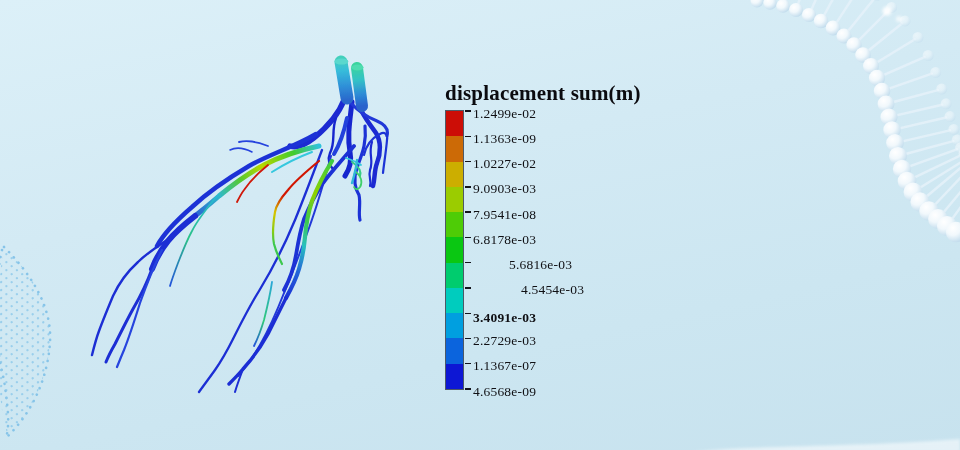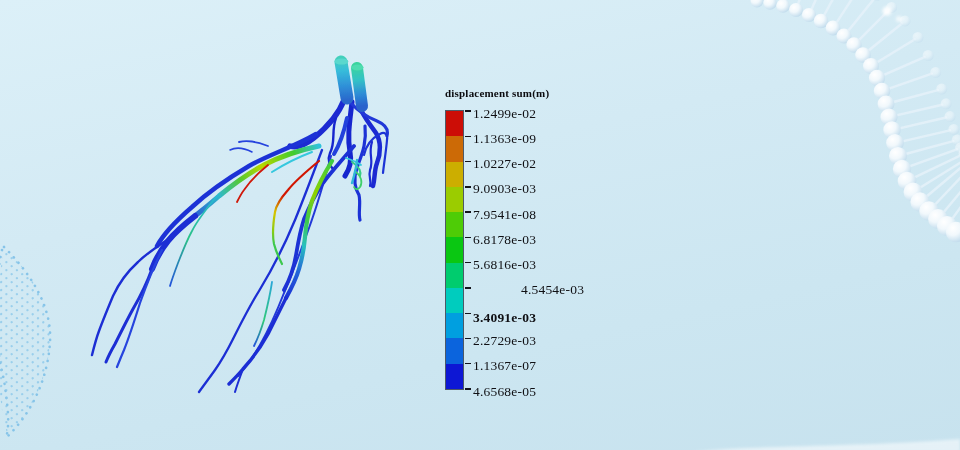--- a/index.html
+++ b/index.html
@@ -3,21 +3,21 @@
 <meta charset="utf-8">
 <style>
   html,body{margin:0;padding:0;background:#b8d8e6;}
   .stage{
     position:relative;width:960px;height:450px;overflow:hidden;
     background:linear-gradient(168deg,#dcf0f8 0%,#d3eaf4 38%,#cce6f1 70%,#c7e2ee 100%);
     font-family:"Liberation Serif","DejaVu Serif",serif;
   }
   .stage svg.decor{position:absolute;left:0;top:0;}
   .legend{position:absolute;left:445px;top:84px;width:140px;color:#0b0b0f;}
-  .legend-title{font-weight:bold;font-size:11px;letter-spacing:.2px;line-height:19px;margin:0 0 7px 0;white-space:nowrap;}
+  .legend-title{font-weight:bold;font-size:21px;letter-spacing:.2px;line-height:19px;margin:0 0 7px 0;white-space:nowrap;}
   .legend-body{position:relative;width:140px;height:290px;padding-left:32px;}
   .legend-bar{position:absolute;left:0;top:0;width:19px;height:280px;border:1px solid rgba(8,12,28,.65);box-sizing:border-box;display:flex;flex-direction:column;}
   .legend-bar .seg{flex:1 1 auto;}
   .lg-tick{position:absolute;left:20px;width:6px;height:1.3px;background:#14141c;}
   .lg-label{position:absolute;left:28px;font-size:13.5px;line-height:14px;white-space:nowrap;color:#101014;letter-spacing:.2px;}
 </style>
 </head>
 <body>
 
 <div class="stage">
@@ -277,26 +277,26 @@
         <div class="lg-label" style="top: 21.7727px;">1.1363e-09</div>
         <div class="lg-tick" style="top: 50.9455px;"></div>
         <div class="lg-label" style="top: 47.0455px; text-align: right;">1.0227e-02</div>
         <div class="lg-tick" style="top: 76.2182px;"></div>
         <div class="lg-label" style="top: 72.3182px;">9.0903e-03</div>
         <div class="lg-tick" style="top: 101.491px;"></div>
         <div class="lg-label" style="top: 97.5909px;">7.9541e-08</div>
         <div class="lg-tick" style="top: 126.764px;"></div>
         <div class="lg-label" style="top: 122.864px;">6.8178e-03</div>
         <div class="lg-tick" style="top: 152.036px;"></div>
-        <div class="lg-label" style="top: 148.136px;">5.6816e-03</div>
+        <div class="lg-label" style="top: 148.136px; margin-left: 36px;">5.6816e-03</div>
         <div class="lg-tick" style="top: 177.309px;"></div>
         <div class="lg-label" style="top: 173.409px; margin-left: 48px;">4.5454e-03</div>
         <div class="lg-tick" style="top: 202.582px;"></div>
         <div class="lg-label" style="top: 201px; font-weight: bold;">3.4091e-03</div>
         <div class="lg-tick" style="top: 227.855px;"></div>
         <div class="lg-label" style="top: 223.955px;">2.2729e-03</div>
         <div class="lg-tick" style="top: 253.127px;"></div>
         <div class="lg-label" style="top: 249.227px;">1.1367e-07</div>
         <div class="lg-tick" style="top: 278.4px;"></div>
-        <div class="lg-label" style="top: 274.5px;">4.6568e-05</div>
+        <div class="lg-label" style="top: 274.5px;">4.6568e-09</div>
       </div>
   </div>
 </div>
 
 </body></html>

